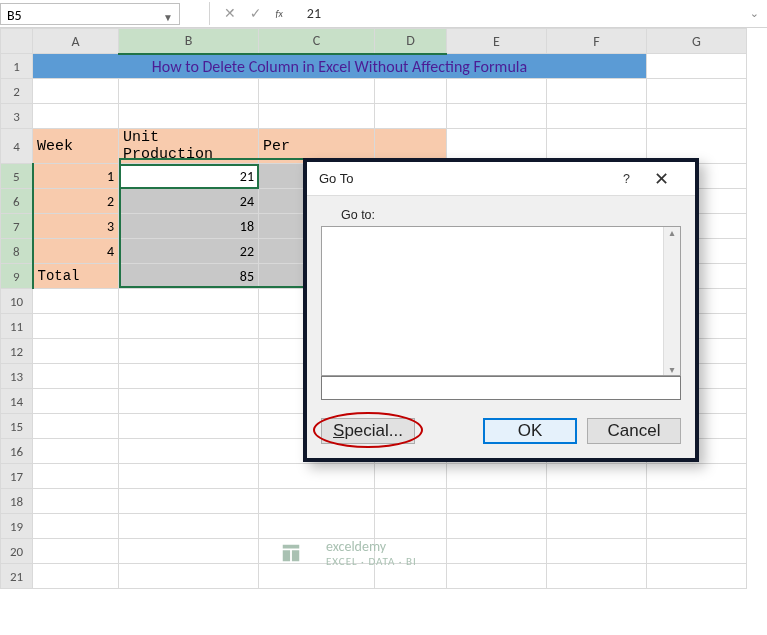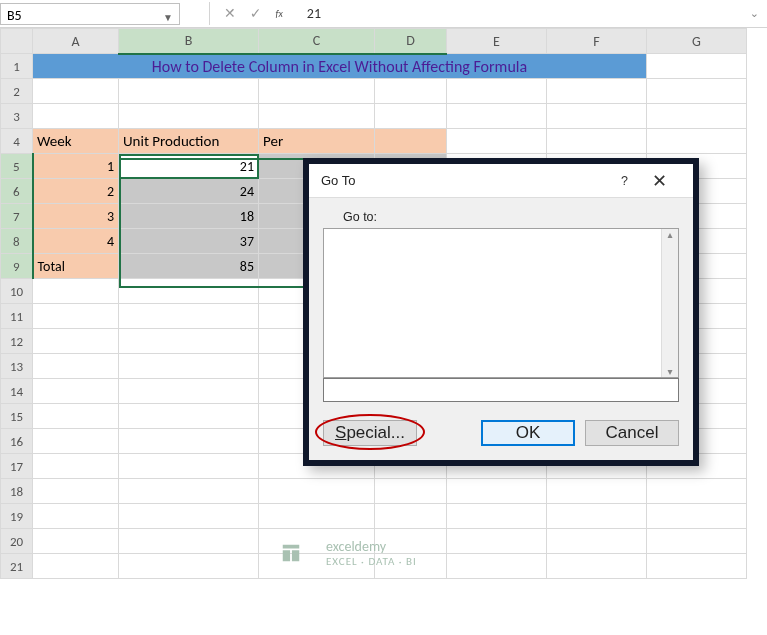--- a/index.html
+++ b/index.html
@@ -18,35 +18,35 @@
   
   .grid-area { position: relative; }
   table.grid { border-collapse: collapse; table-layout: fixed; }
   .grid th, .grid td { border: 1px solid #d9d9d9; height: 25px; font-weight: normal; }
   .grid .corner { width: 32px; background: #e6e6e6; }
   .grid .ch { background: #e6e6e6; color: #555; text-align: center; font-size: 14px; }
   .grid .ch.sel { background: #c8e0c8; border-bottom: 2px solid #217346; }
   .grid .rh { width: 32px; background: #e6e6e6; color: #555; text-align: center; font-size: 13px; }
   .grid .rh.selrow { background: #c8e0c8; border-right: 2px solid #217346; }
   td.cell { background: #fff; padding: 0 4px; text-align: right; }
-  td.cell.tl { text-align: left; }
+  td.cell.tl { text-align: left; font-family: Liberation Mono, monospace; }
 
   .title-merge { background: #5b9bd5 !important; color: #4c1d95; font-size: 16px; text-align: center !important; font-weight: normal; }
   .header-cell { background: #f8cbad !important; text-align: left !important; font-size: 15px; }
   .week-col { background: #f8cbad !important; }
   .sel-range { background: #c8c8c8 !important; }
   .active-cell { background: #fff !important; outline: 2px solid #217346; outline-offset: -2px; }
   #selrect { position:absolute; border:2px solid #217346; pointer-events:none; }
 
   
   .cA { width: 86px; } .cB { width: 140px; } .cC { width: 116px; } .cD { width: 72px; }
   .cE, .cF, .cG { width: 100px; }
 
   
-  .dialog { position: absolute; left: 303px; top: 158px; width: 396px; background: #f0f0f0; border: 6px solid #0f172a; box-shadow: 6px 6px 12px rgba(0,0,0,0.25); font-family: "Segoe UI", Arial, sans-serif; font-size: 12.5px; }
+  .dialog { position: absolute; left: 303px; top: 158px; width: 396px; background: #f0f0f0; border: 4px solid #0f172a; box-shadow: 6px 6px 12px rgba(0,0,0,0.25); font-family: "Segoe UI", Arial, sans-serif; font-size: 12.5px; }
   .dlg-title { display: flex; align-items: center; height: 34px; padding: 0 12px; background: #fff; border-bottom: 1px solid #ddd; }
   .dlg-title .t { font-size: 13px; color: #222; }
   .dlg-title .help { margin-left: auto; padding: 4px 10px; color: #333; }
   .dlg-title .close { padding: 4px 14px; font-size: 18px; color: #333; line-height: 1; }
   .dlg-body { padding: 12px 14px 14px 14px; }
   .dlg-label { margin-bottom: 4px; color: #222; margin-left: 20px; }
   .goto-list { width: 100%; height: 150px; background: #fff; border: 1px solid #a0a0a0; position: relative; }
   .scrollbar-v { position: absolute; right: 0; top: 0; bottom: 0; width: 17px; background: #f0f0f0; border-left: 1px solid #ddd; display: flex; flex-direction: column; justify-content: space-between; align-items: center; font-size: 10px; color: #888; }
   .ref-label { margin-top: 10px; margin-bottom: 3px; }
   .ref-label u { text-decoration: underline; }
@@ -156,21 +156,21 @@
     <td class="cell sel-range">18</td>
     <td class="cell sel-range"></td>
     <td class="cell sel-range"></td>
     <td class="cell"></td>
           <td class="cell"></td>
           <td class="cell"></td>
   </tr>
   <tr>
     <th class="rh selrow">8</th>
     <td class="cell week-col">4</td>
-    <td class="cell sel-range">37</td>
+    <td class="cell sel-range">22</td>
     <td class="cell sel-range"></td>
     <td class="cell sel-range"></td>
     <td class="cell"></td>
           <td class="cell"></td>
           <td class="cell"></td>
   </tr>
   <tr>
     <th class="rh selrow">9</th>
     <td class="cell week-col tl">Total</td>
     <td class="cell sel-range">85</td>

